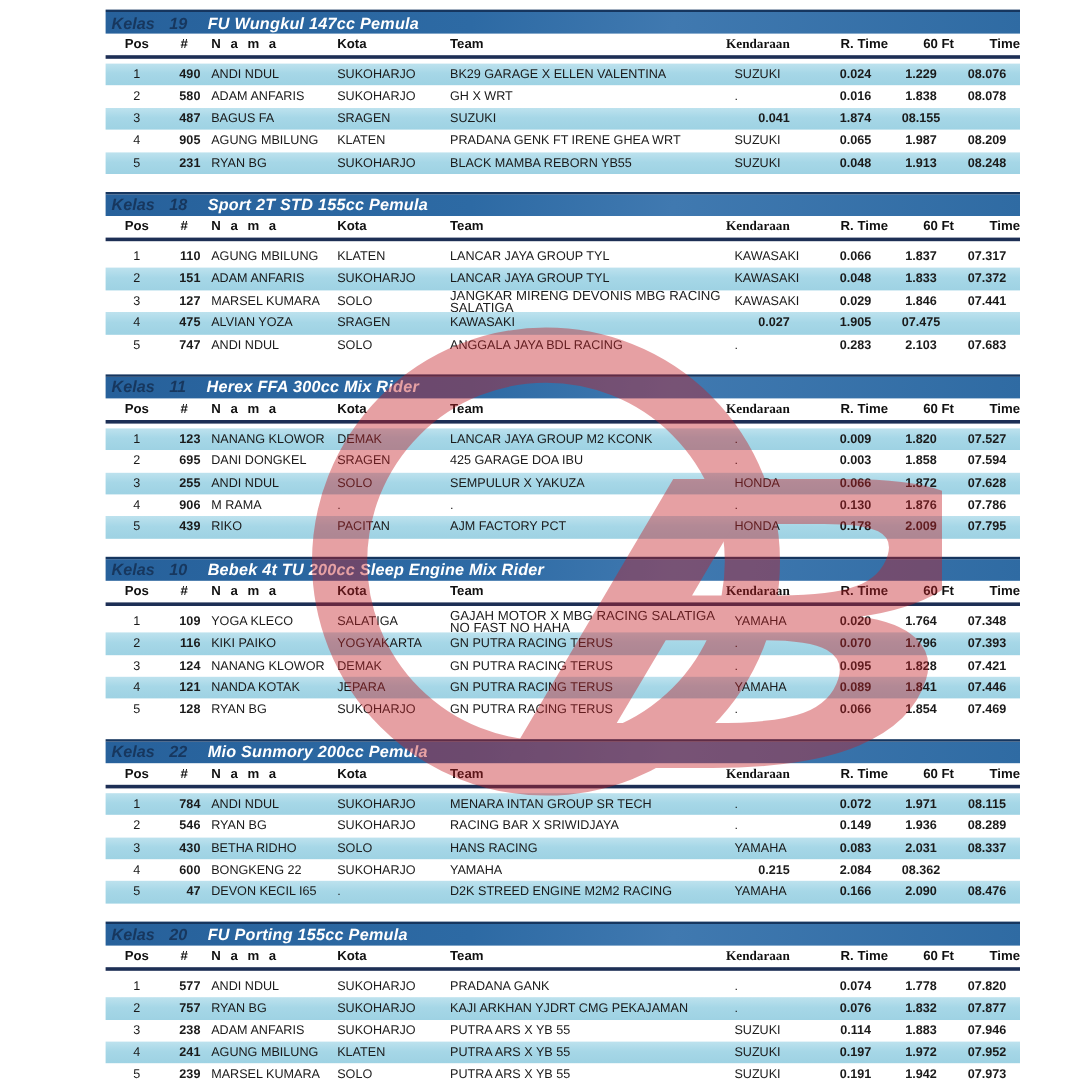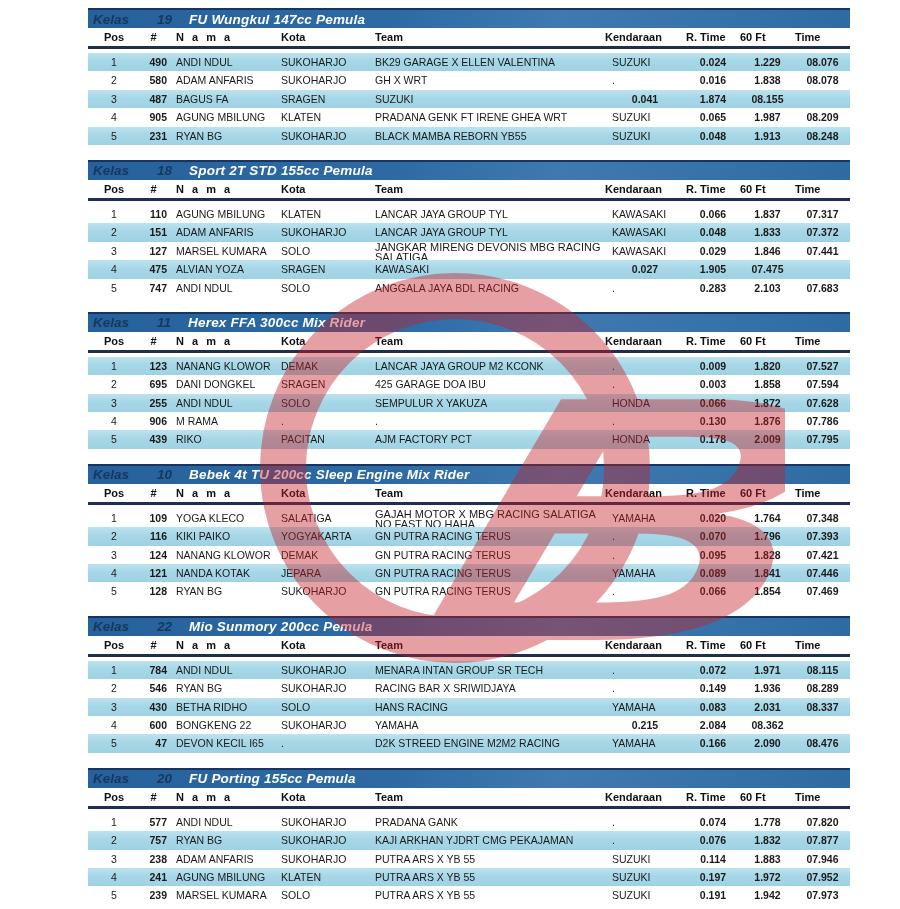--- a/index.html
+++ b/index.html
@@ -12,37 +12,37 @@
   .tbl{margin-bottom:15px;}
   
   .band{
     box-sizing:border-box;height:20px;
     border-top:2px solid #16365f;
     background:linear-gradient(100deg,#27619b 0%,#2d6aa4 40%,#4079b0 62%,#2f6ba3 100%);
     display:flex;align-items:center;
     font-weight:bold;font-style:italic;font-size:13.5px;white-space:nowrap;
   }
   .kelas-label{color:#17375e;margin-left:5px;}
-  .kelas-num{color:#17375e;margin-left:28px;}
+  .kelas-num{color:#17375e;margin-left:12px;}
   .band-title{color:#ffffff;margin-left:17px;letter-spacing:.2px;}
   
   .hrow,.row{
     display:grid;
     grid-template-columns:52px 28px 105px 94px 237px 82px 54px 55px 55px;
   }
   .hrow{
     margin-top:2px;height:15px;line-height:15px;padding-bottom:1px;
     border-bottom:3px solid #1d2f55;
     font-weight:bold;font-size:11px;color:#101010;white-space:nowrap;
   }
   .hc.c-pos,.hc.c-num{text-align:center;}
   .hc.c-nama{padding-left:8px;letter-spacing:2.5px;}
   .hc.c-kota,.hc.c-team{padding-left:8px;}
-  .hc.c-kend{padding-left:1px;}
-  .hc.c-rtime,.hc.c-sixty,.hc.c-time{text-align:left;}
+  .hc.c-kend{padding-left:1px;font-family:Liberation Serif, serif;}
+  .hc.c-rtime,.hc.c-sixty,.hc.c-time{text-align:right;}
   .rows{margin-top:4px;}
   .row{height:18.4px;line-height:18.4px;font-size:10.5px;color:#1a1a1a;overflow:hidden;white-space:nowrap;}
   .row.shade{background:linear-gradient(180deg,#bde2ee 0%,#a6d7e7 45%,#9ed2e3 100%);}
   .c-pos{text-align:center;}
   .c-num{text-align:right;font-weight:bold;padding-right:1px;}
   .c-nama,.c-kota,.c-team,.c-kend{padding-left:8px;}
   .c-rtime,.c-sixty,.c-time{text-align:center;font-weight:bold;}
   .tl{display:block;line-height:8.6px;font-size:11px;padding-top:1.5px;}
   
   .wm{position:absolute;left:225px;top:268px;z-index:5;pointer-events:none;opacity:.42;}

